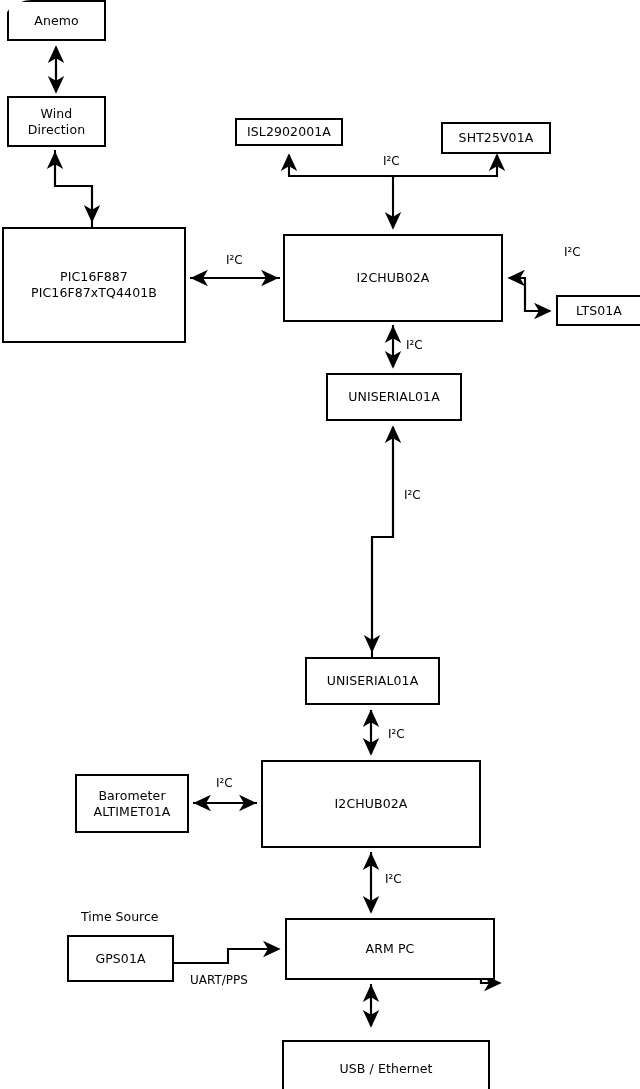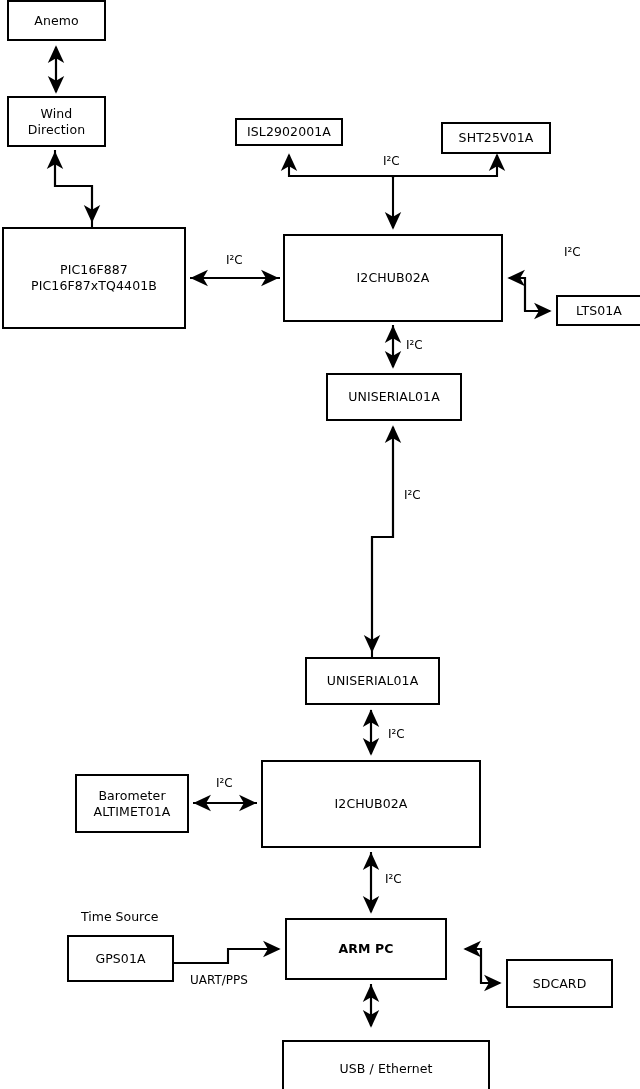--- a/index.html
+++ b/index.html
@@ -7,20 +7,21 @@
     padding: 0;
     background: #ffffff;
   }
   #diagram-root {
     position: relative;
     width: 640px;
     height: 1089px;
     background: #ffffff;
     font-family: "DejaVu Sans", "Liberation Sans", sans-serif;
     overflow: hidden;
+    border-radius: 32px;
   }
   svg.wires {
     position: absolute;
     left: 0; top: 0;
     width: 640px; height: 1089px;
     pointer-events: none;
   }
   .node {
     position: absolute;
     box-sizing: border-box;
@@ -106,21 +107,21 @@
   </svg>
 
   <div class="node" style="left:7px;  top:0px;    width:99px;  height:41px;">
     <span class="lbl">Anemo</span>
   </div>
 
   <div class="node" style="left:7px;  top:96px;  width:99px;  height:51px;">
     <span class="lbl">Wind<br>Direction</span>
   </div>
 
-  <div class="node" style="left:2px;  top:227px; width:184px; height:102px;">
+  <div class="node" style="left:2px;  top:227px; width:184px; height:116px;">
     <span class="lbl">PIC16F887<br>PIC16F87xTQ4401B</span>
   </div>
 
   <div class="node" style="left:235px; top:118px; width:108px; height:28px;">
     <span class="lbl">ISL2902001A</span>
   </div>
 
   <div class="node" style="left:441px; top:122px; width:110px; height:32px;">
     <span class="lbl">SHT25V01A</span>
   </div>
@@ -146,27 +147,24 @@
   </div>
 
   <div class="node" style="left:261px; top:760px; width:220px; height:88px;">
     <span class="lbl">I2CHUB02A</span>
   </div>
 
   <div class="node" style="left:67px;  top:935px; width:107px; height:47px;">
     <span class="lbl">GPS01A</span>
   </div>
 
-  <div class="node" style="left:285px; top:918px; width:162px; height:62px;font-weight:bold;">
+  <div class="node" style="left:285px; top:918px; width:210px; height:62px;">
     <span class="lbl">ARM PC</span>
   </div>
 
-  <div class="node" style="left:506px; top:959px; width:107px; height:49px;">
-    <span class="lbl">SDCARD</span>
-  </div>
 
   <div class="node" style="left:282px; top:1040px; width:208px; height:57px;">
     <span class="lbl">USB / Ethernet</span>
   </div>
 
   <div class="freetext" style="left:81px; top:911px;">Time Source</div>
 
   <div class="wirelabel" style="left:383px; top:155px;">I²C</div>
   <div class="wirelabel" style="left:226px; top:254px;">I²C</div>
   <div class="wirelabel" style="left:564px; top:246px;">I²C</div>

